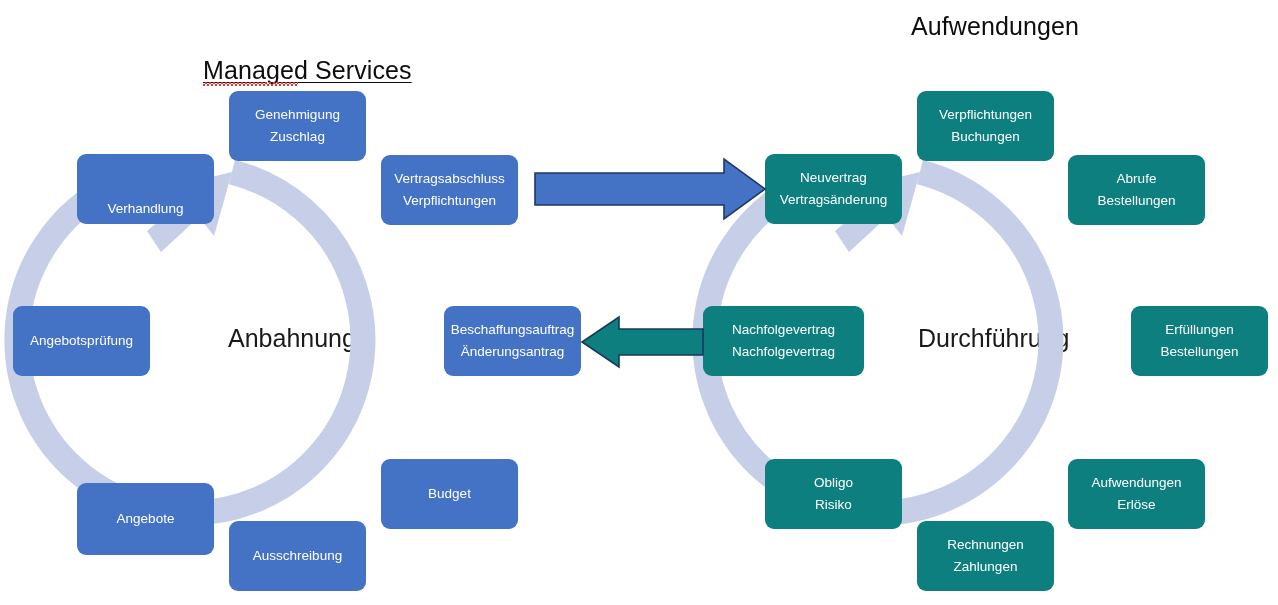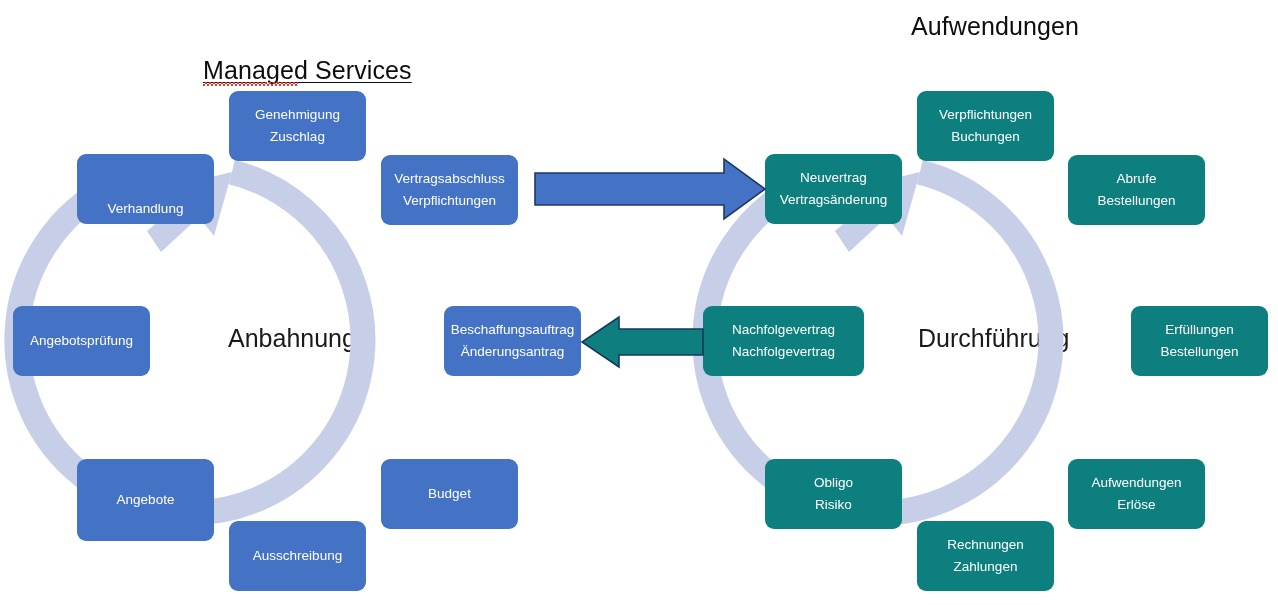--- a/index.html
+++ b/index.html
@@ -124,21 +124,21 @@
   </div>
 
   <div class="node blue" style="left:381px;top:459px;width:137px;height:70px;border-radius:9px;">
     <span>Budget</span>
   </div>
 
   <div class="node blue" style="left:229px;top:521px;width:137px;height:70px;">
     <span>Ausschreibung</span>
   </div>
 
-  <div class="node blue" style="left:77px;top:459px;width:137px;height:82px;">
+  <div class="node blue" style="left:77px;top:483px;width:137px;height:72px;">
     <span>Angebote</span>
   </div>
 
   <div class="node blue" style="left:13px;top:306px;width:137px;height:70px;">
     <span>Angebotsprüfung</span>
   </div>
 
   <div class="node blue" style="left:77px;top:154px;width:137px;height:70px;justify-content:flex-end;">
     <span>Verhandlung</span>
   </div>

